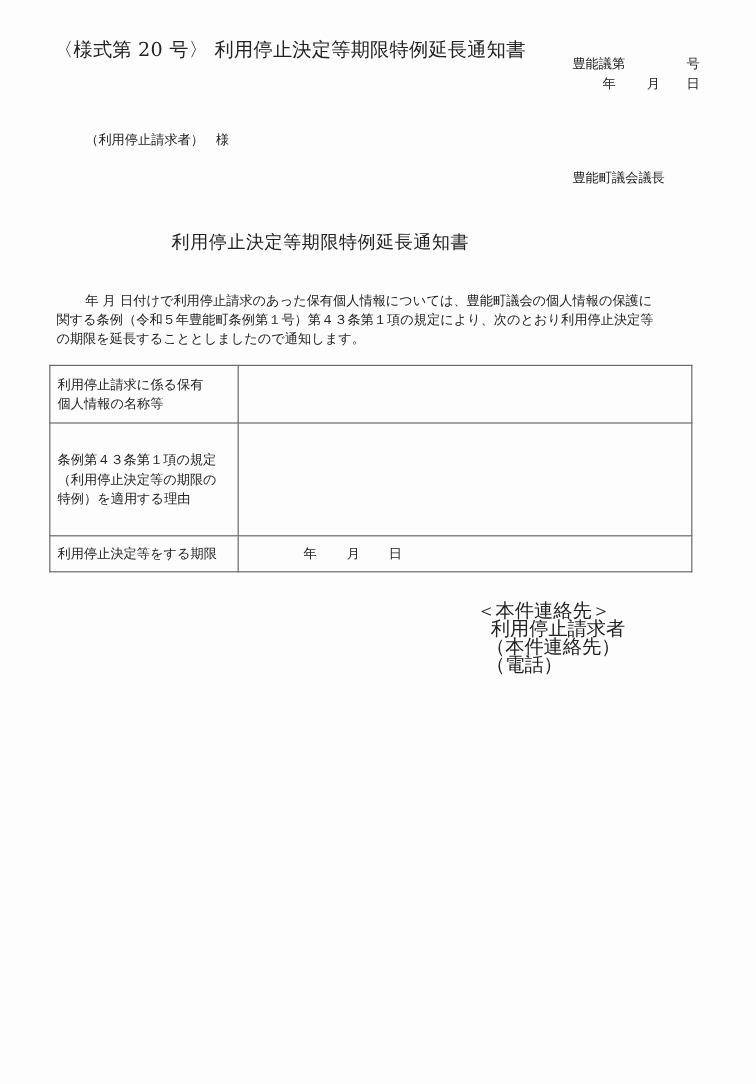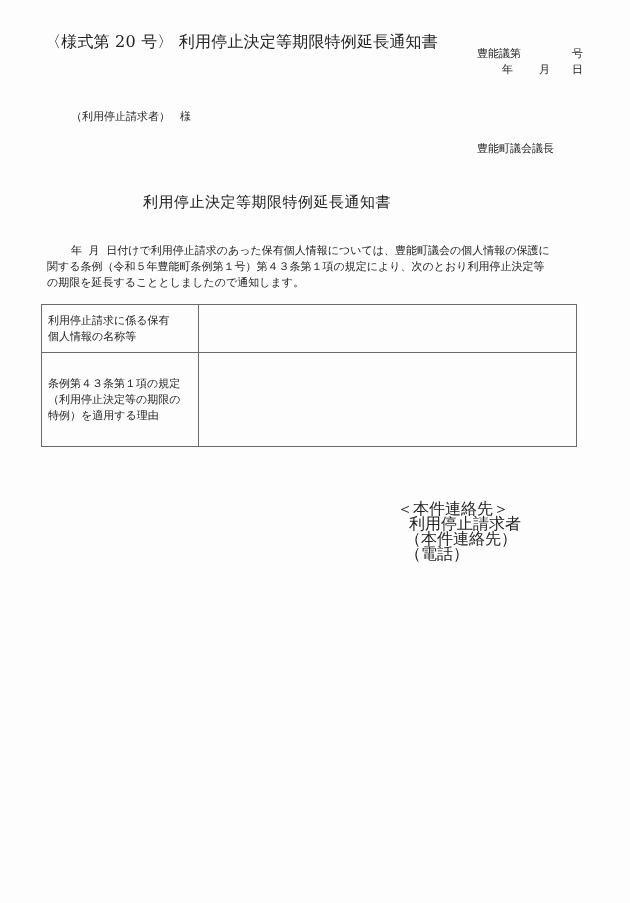--- a/index.html
+++ b/index.html
@@ -23,21 +23,20 @@
     .date-line { left: 477px; top: 62px; width: 110px; font-size: 11px; }
     .date-line span { position: absolute; top: 0; }
     .addressee { left: 71px; top: 109px; font-size: 11px; }
     .addressee .sama { position: absolute; left: 109px; top: 0; }
     .sender { left: 477px; top: 141px; font-size: 11px; }
     .title { left: 0; width: 534px; top: 193px; text-align: center; font-size: 15px; letter-spacing: 0.5px; }
     .body-text {
       left: 47px; top: 243px; width: 535px;
       font-size: 11px; line-height: 16px;
       white-space: normal;
-      font-family: Liberation Mono, monospace;
     }
     .body-text div { white-space: nowrap; }
     .body-text .indent { padding-left: 24px; }
     table.info {
       position: absolute;
       left: 41px; top: 304px;
       width: 536px;
       border-collapse: collapse;
       font-size: 11px;
     }
@@ -100,20 +99,32 @@
     <td></td>
   </tr>
   <tr class="r2">
     <td class="label">
       <div>条例第４３条第１項の規定</div>
       <div>（利用停止決定等の期限の</div>
       <div>特例）を適用する理由</div>
     </td>
     <td></td>
   </tr>
+  <tr class="r3">
+    <td class="label">
+      <div>利用停止決定等をする期限</div>
+    </td>
+    <td>
+      <div class="deadline">
+        <span style="left:48px">年</span>
+        <span style="left:84px">月</span>
+        <span style="left:119px">日</span>
+      </div>
+    </td>
+  </tr>
 </tbody>
   </table>
 
 <div class="abs contact">
   <div>＜本件連絡先＞</div>
   <div class="sub">利用停止請求者</div>
   <div class="paren">（本件連絡先）</div>
   <div class="paren">（電話）</div>
 </div>
 

